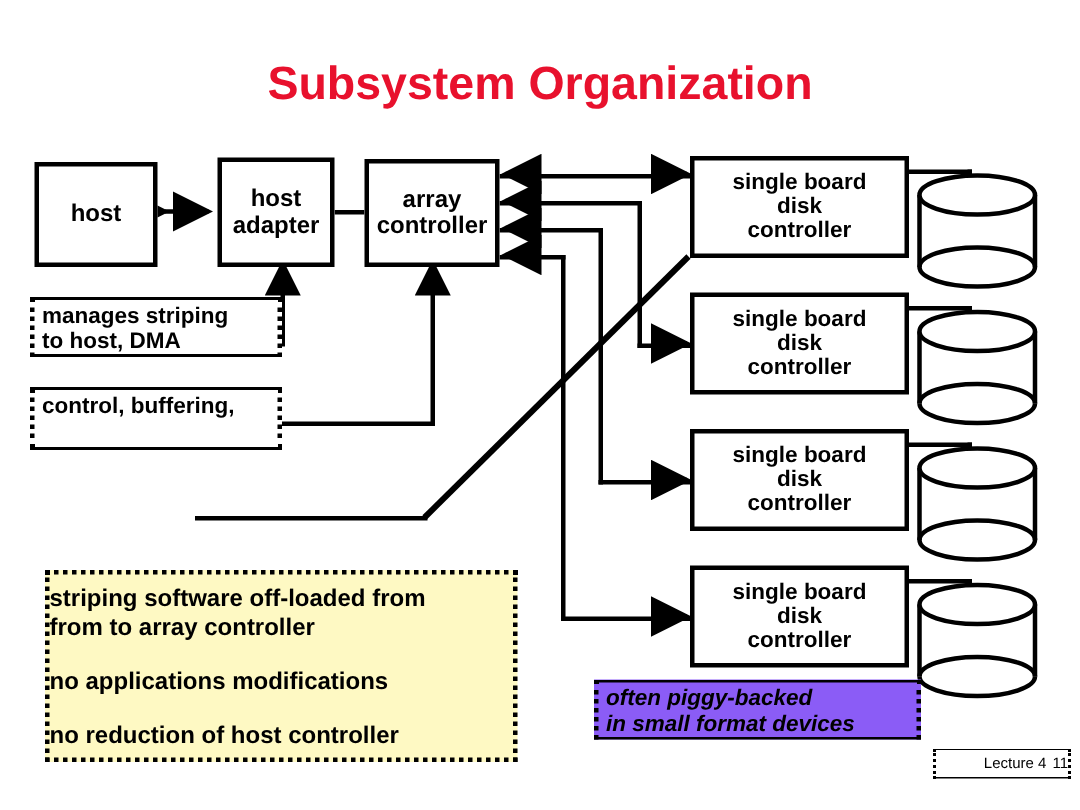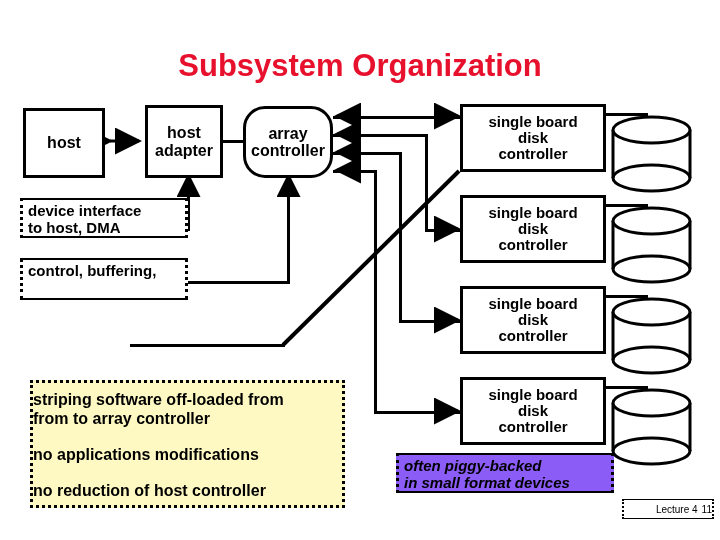--- a/index.html
+++ b/index.html
@@ -16,21 +16,21 @@
     width: 720px;
     height: 540px;
     background: #ffffff;
     overflow: hidden;
   }
   #slide * { box-sizing: border-box; }
 
   .title {
     position: absolute;
     left: 0;
-    top: 48px;
+    top: 38px;
     width: 720px;
     text-align: center;
     color: #e8112d;
     font-size: 31px;
     font-weight: bold;
     letter-spacing: 0px;
     font-family: "Liberation Sans", sans-serif;
   }
 
   
@@ -42,21 +42,21 @@
     align-items: center;
     justify-content: center;
     text-align: center;
     font-weight: bold;
     color: #000000;
     line-height: 1.08;
     z-index: 6;
   }
   .box.host      { left: 23px;  top: 108px; width: 82px;  height: 70px; font-size: 16px; }
   .box.adapter   { left: 145px; top: 105px; width: 78px;  height: 73px; font-size: 16px; }
-  .box.arrayctl  { left: 243px; top: 106px; width: 90px;  height: 72px; font-size: 16px; border-radius: 22px; }
+  .box.arrayctl  { left: 243px; top: 106px; width: 90px;  height: 72px; font-size: 16px; }
 
   .box.sbdc { left: 460px; width: 146px; height: 68px; font-size: 15px; }
   .sbdc1 { top: 104px; }
   .sbdc2 { top: 195px; }
   .sbdc3 { top: 286px; }
   .sbdc4 { top: 377px; }
 
   
   .annot {
     position: absolute;
@@ -292,21 +292,21 @@
 
   <div class="box sbdc sbdc4">
     <div>
       <div>single board</div>
       <div>disk</div>
       <div>controller</div>
     </div>
   </div>
 
   <div class="annot a1">
-    <div>device interface</div>
+    <div>manages striping</div>
     <div>to host, DMA</div>
   </div>
 
   <div class="annot a2">
     <div>control, buffering,</div>
   </div>
 
 
   <div class="callout">
     <div class="ln">

